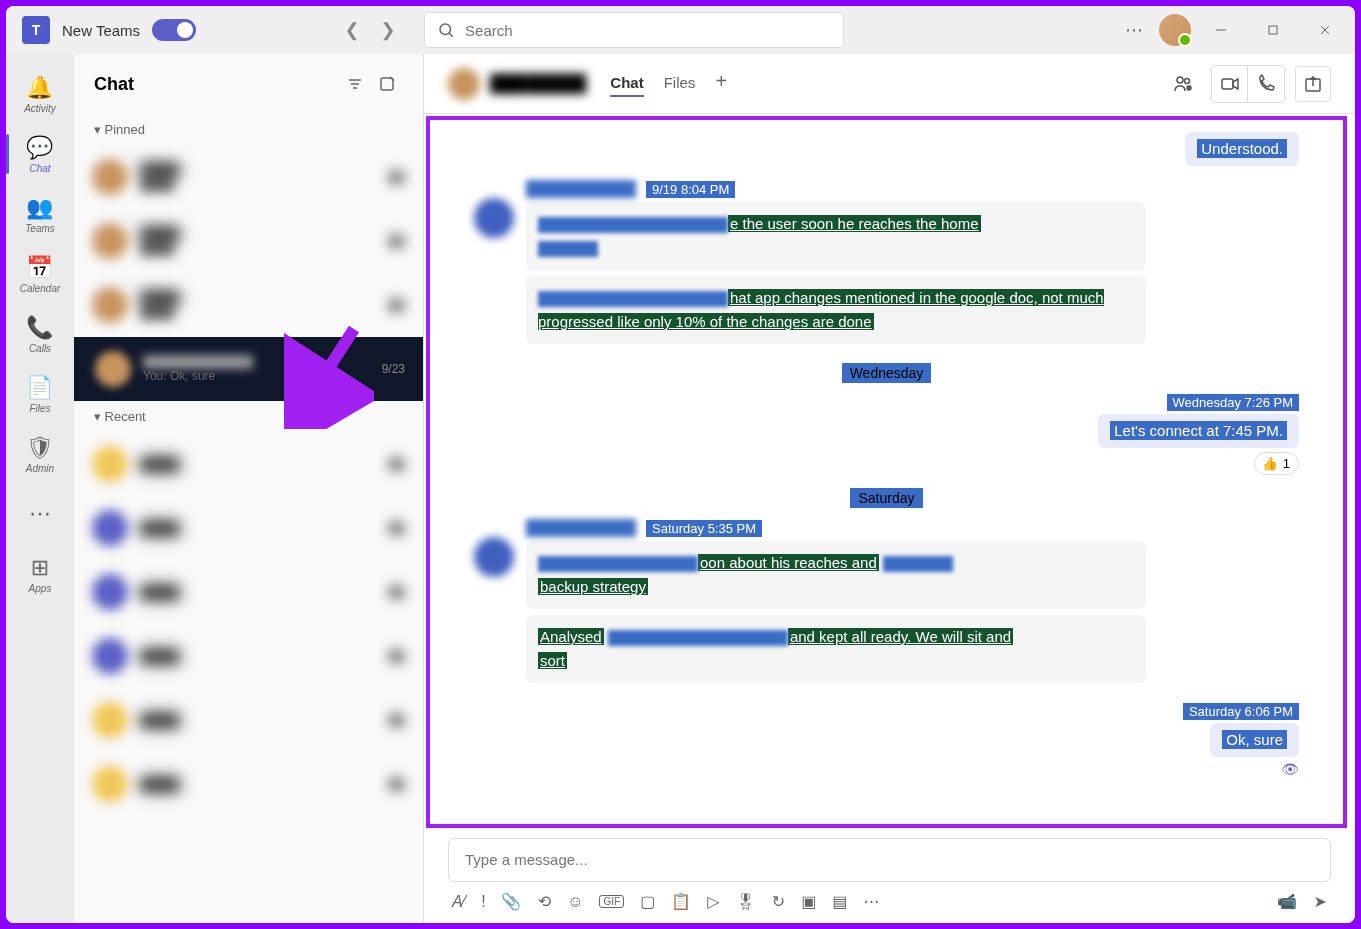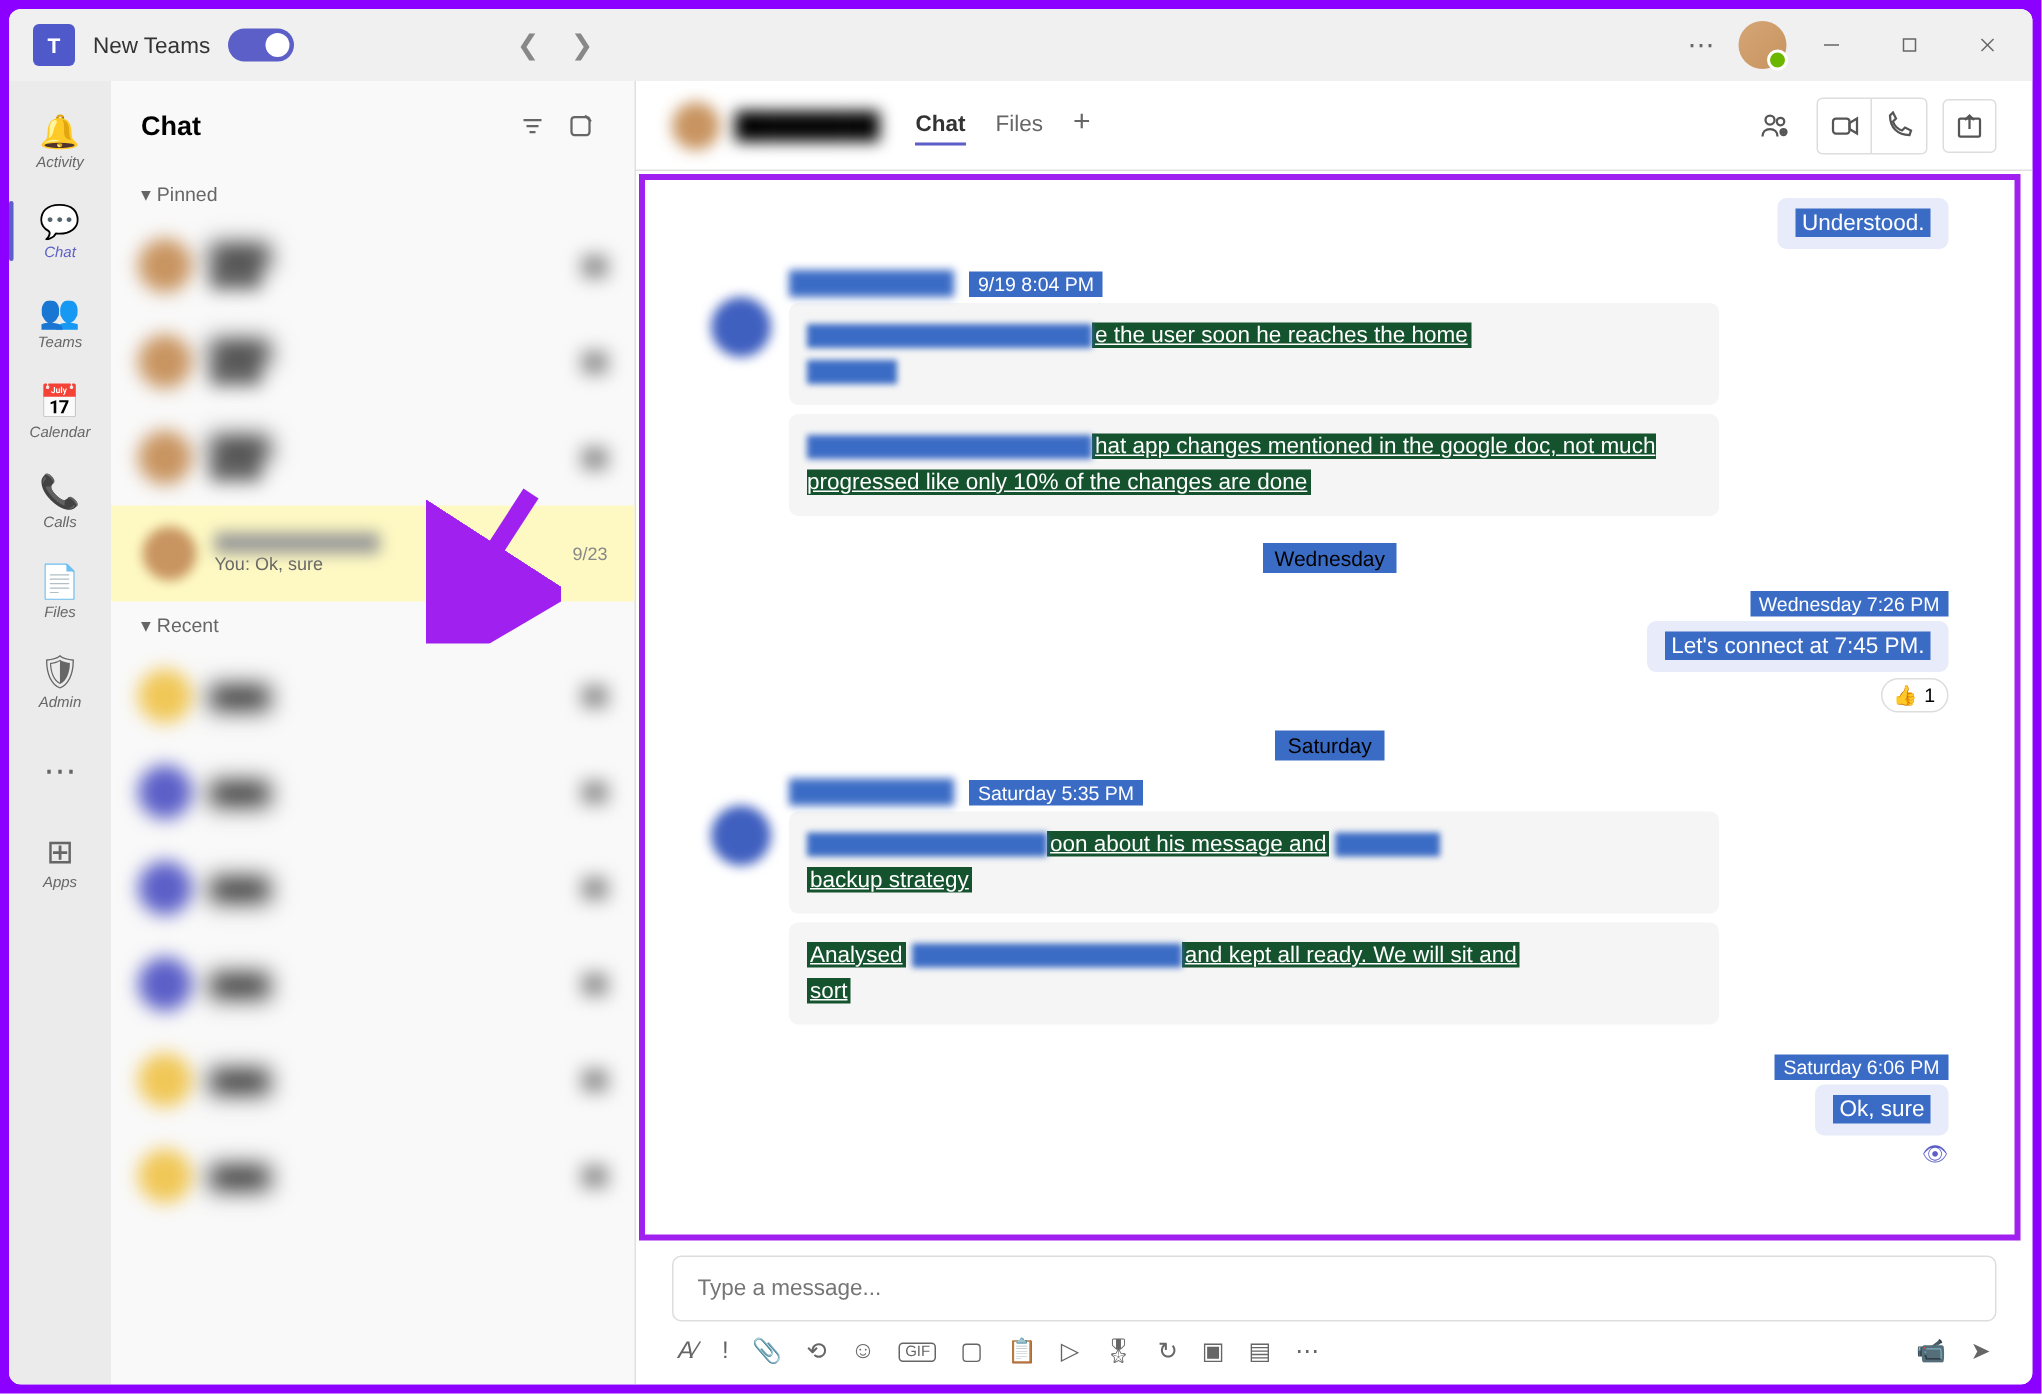--- a/index.html
+++ b/index.html
@@ -27,21 +27,21 @@
 .railitem.active::before { content:''; position:absolute; left:0; top:8px; bottom:8px; width:3px; background:#5b5fc7; border-radius:2px; }
 .railitem .ricon { font-size:22px; }
 .railitem .rlabel { font-size:10px;font-style:italic; }
 .chatlist { width:350px; background:#f9f9f9; border-right:1px solid #e0e0e0; display:flex; flex-direction:column; }
 .chathdr { height:60px; display:flex; align-items:center; padding:0 20px; }
 .chathdr h2 { font-size:18px; font-weight:700; flex:1; }
 .hdricon { width:32px; height:32px; display:flex; align-items:center; justify-content:center; color:#666; cursor:pointer; }
 .section { padding:8px 20px; font-size:13px; color:#666; display:flex; align-items:center; gap:4px; }
 .chatitem { height:64px; display:flex; align-items:center; padding:0 18px; gap:12px; cursor:pointer; }
 .chatitem.blurred { filter:blur(6px); }
-.chatitem.active { background:#fef9c3; border-left:3px solid transparent; }
+.chatitem.active { background:#0f172a; border-left:3px solid transparent; }
 .chatav { width:36px; height:36px; border-radius:50%; background:#c89460; flex-shrink:0; }
 .chatav.blue { background:#5b5fc7; }
 .chatav.yellow { background:#f0c757; }
 .chatinfo { flex:1; min-width:0; }
 .chatname { font-size:14px; color:#333; filter:blur(5px); }
 .chatitem.active .chatname { filter:none; font-weight:600; }
 .chatprev { font-size:12px; color:#666; }
 .chatdate { font-size:12px; color:#888; }
 .arrow-annotation { position:absolute; left:210px; top:265px; z-index:100; pointer-events:none; }
 .main { flex:1; display:flex; flex-direction:column; background:#fff; position:relative; }
@@ -88,20 +88,27 @@
 
 <div class="app">
   <div class="titlebar">
     <div class="logo">T</div>
     <div class="app-title">New Teams</div>
     <div class="toggle"></div>
     <div class="navarrows">
       <div class="navarrow">❮</div>
       <div class="navarrow">❯</div>
     </div>
+    <div class="searchbox">
+      <svg viewBox="0 0 24 24" fill="none" stroke="currentColor" stroke-width="2">
+          <circle cx="11" cy="11" r="7"></circle>
+          <line x1="21" y1="21" x2="16" y2="16"></line>
+        </svg>
+      <input placeholder="Search" style="">
+    </div>
     <div class="winicons">
       <div class="dots">⋯</div>
       <div class="avatar-small"></div>
       <div class="winbtn">
           <svg width="12" height="12" viewBox="0 0 12 12">
             <line x1="1" y1="6" x2="11" y2="6" stroke="currentColor" stroke-width="1"></line>
           </svg>
         </div>
       <div class="winbtn">
           <svg width="12" height="12" viewBox="0 0 12 12">
@@ -325,21 +332,21 @@
           <div class="reaction">👍 <span>1</span></div>
         </div>
         <div class="sep"><span>Saturday</span></div>
         <div class="msg-in">
           <div class="av"></div>
           <div class="content">
             <div class="meta">
                 <div class="sender"></div>
                 <div class="time">Saturday 5:35 PM</div>
               </div>
-            <div class="bubble"><span class="redact" style="width:160px;height:16px"></span><span class="sel">oon about his message and</span> <span class="redact" style="width:70px;height:16px"></span><br><span class="sel">backup strategy</span></div>
+            <div class="bubble"><span class="redact" style="width:160px;height:16px"></span><span class="sel">oon about his reaches and</span> <span class="redact" style="width:70px;height:16px"></span><br><span class="sel">backup strategy</span></div>
             <div class="bubble"><span class="sel">Analysed</span> <span class="redact" style="width:180px;height:16px"></span><span class="sel">and kept all ready. We will sit and</span><br><span class="sel">sort</span></div>
           </div>
         </div>
         <div class="msg-out">
           <div class="time">Saturday 6:06 PM</div>
           <div class="bubble"><span>Ok, sure</span></div>
           <div class="seen">👁</div>
         </div>
       </div>
 

